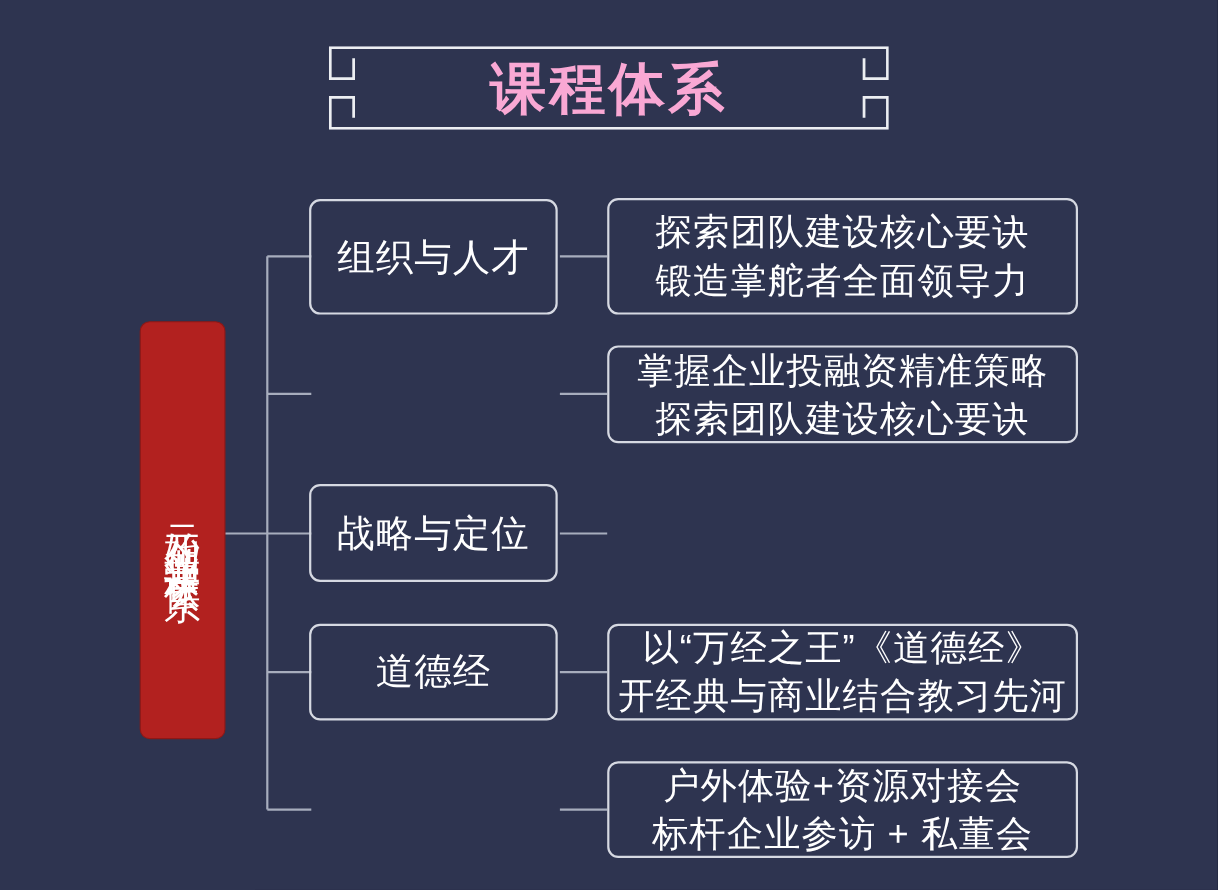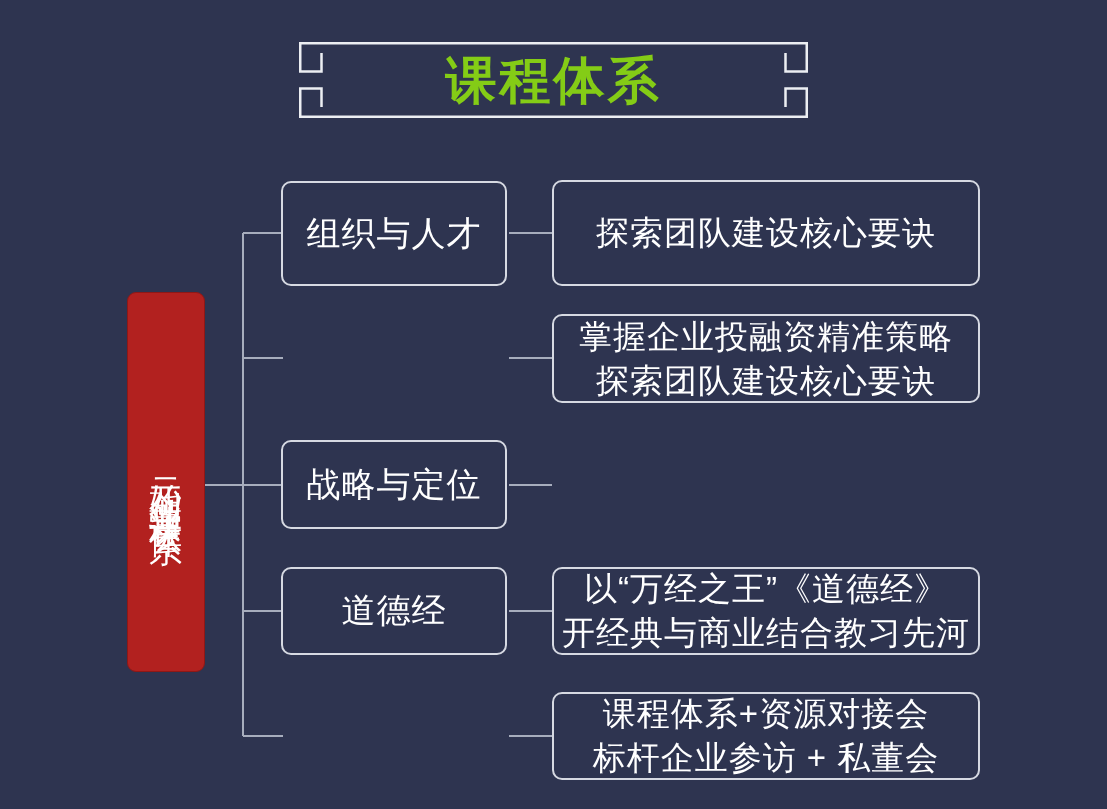--- a/index.html
+++ b/index.html
@@ -21,21 +21,21 @@
   .title-frame svg { position: absolute; inset: 0; }
   .title-text {
     position: absolute;
     inset: 0;
     display: flex;
     align-items: center;
     justify-content: center;
     font-size: 51px;
     font-weight: 900;
     letter-spacing: 3px;
-    color: #84cc16;
+    color: #f9a8d4;
     padding-top: 2px;
   }
   
   .root-box {
     position: absolute;
     left: 127px; top: 292px;
     width: 76px; height: 378px;
     background: #b2211f;
     border: 1px solid #8e1816;
     border-radius: 9px;
@@ -126,37 +126,38 @@
 
   <div class="root-box">
     <div class="root-label">元始创业营课程体系</div>
   </div>
 
   <div class="node cat-box r1">
     <div class="cat-label">组织与人才</div>
   </div>
   <div class="node desc-box r1">
     <div class="desc-line">探索团队建设核心要诀</div>
+    <div class="desc-line">锻造掌舵者全面领导力</div>
   </div>
 
   <div class="node desc-box r2">
     <div class="desc-line">掌握企业投融资精准策略</div>
     <div class="desc-line">探索团队建设核心要诀</div>
   </div>
 
   <div class="node cat-box r3">
     <div class="cat-label">战略与定位</div>
   </div>
 
   <div class="node cat-box r4">
     <div class="cat-label">道德经</div>
   </div>
   <div class="node desc-box r4">
     <div class="desc-line">以“万经之王”《道德经》</div>
     <div class="desc-line">开经典与商业结合教习先河</div>
   </div>
 
   <div class="node desc-box r5">
-    <div class="desc-line">课程体系+资源对接会</div>
+    <div class="desc-line">户外体验+资源对接会</div>
     <div class="desc-line">标杆企业参访 + 私董会</div>
   </div>
 
 </div>
 
 </body></html>

